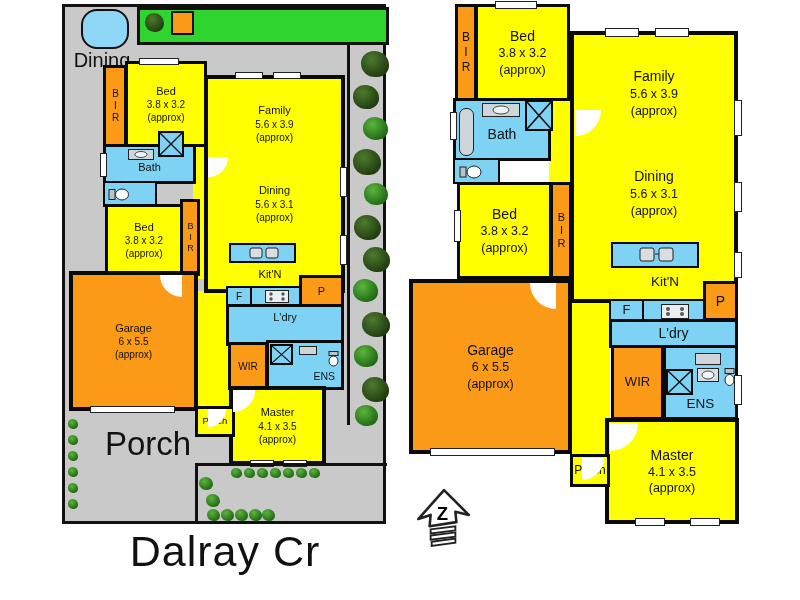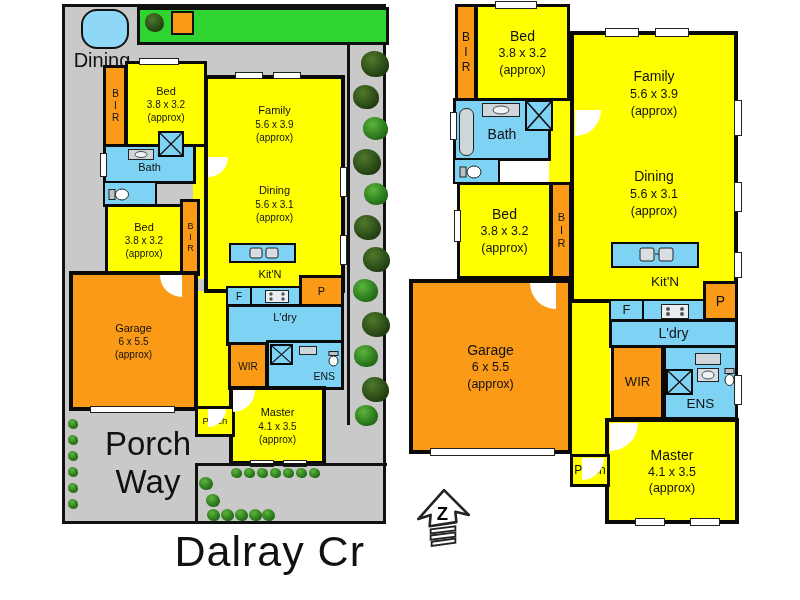--- a/index.html
+++ b/index.html
@@ -22,21 +22,21 @@
   .xbox{position:absolute;background:var(--wet,#7ed3f5);border:2px solid #0a0a0a;box-sizing:border-box;}
   .xbox svg{width:100%;height:100%;display:block;}
   .win{position:absolute;background:#fff;border:1.5px solid #222;box-sizing:border-box;}
   .arc{position:absolute;background:#fff;}
   .bush{position:absolute;border-radius:48% 55% 45% 52%;background:radial-gradient(circle at 38% 32%,#5cb53c 0%,#2e7d1e 55%,#164d0d 100%);}
   .bush.dark{background:radial-gradient(circle at 38% 32%,#4e7a2d 0%,#2c4d17 55%,#14270a 100%);}
   .fixture{position:absolute;}
   .fixture svg{width:100%;height:100%;display:block;}
   .tub{position:absolute;background:#cfd6da;border:1.5px solid #222;border-radius:7px;box-sizing:border-box;}
   .wallline{position:absolute;background:#111;}
-  #street-name{position:absolute;left:85px;top:527px;width:280px;text-align:right;font-size:43px;letter-spacing:1px;}
+  #street-name{position:absolute;left:85px;top:527px;width:280px;text-align:center;font-size:43px;letter-spacing:1px;}
   #water-label{position:absolute;left:0px;top:42px;width:74px;text-align:center;font-size:20px;}
   #driveway-label{position:absolute;left:18px;top:418px;width:130px;text-align:center;font-size:33px;line-height:1.15;}
   #green-strip{position:absolute;left:72px;top:0px;width:252px;height:38px;background:var(--garden,#2fd42f);border:3px solid #111;box-sizing:border-box;}
   #water-tank{position:absolute;left:16px;top:2px;width:48px;height:40px;background:#8ed7f7;border:2.5px solid #111;border-radius:16px;box-sizing:border-box;}
   #compass{position:absolute;left:10px;top:487px;width:66px;height:62px;}
   #compass text{font-family:"Liberation Sans",sans-serif;font-weight:bold;}
 </style>
 </head>
 <body>
 
@@ -218,21 +218,20 @@
   <div class="bush" style="left:197px;top:502px;width:13px;height:12px;"></div>
   <div class="bush" style="left:3px;top:412px;width:10px;height:10px;"></div>
   <div class="bush" style="left:3px;top:428px;width:10px;height:10px;"></div>
   <div class="bush" style="left:3px;top:444px;width:10px;height:10px;"></div>
   <div class="bush" style="left:3px;top:460px;width:10px;height:10px;"></div>
   <div class="bush" style="left:3px;top:476px;width:10px;height:10px;"></div>
   <div class="bush" style="left:3px;top:492px;width:10px;height:10px;"></div>
 
   <div id="driveway-label">
     <div>Porch</div>
-    <div>Way</div>
   </div>
 </div>
 
 <div id="street-name">Dalray Cr</div>
 
 <div id="plan">
 
   <div class="room yellow noborder" style="left:149px;top:98px;width:26px;height:88px;"></div>
   <div class="room yellow noborder" style="left:172px;top:300px;width:38px;height:156px;"></div>
 

